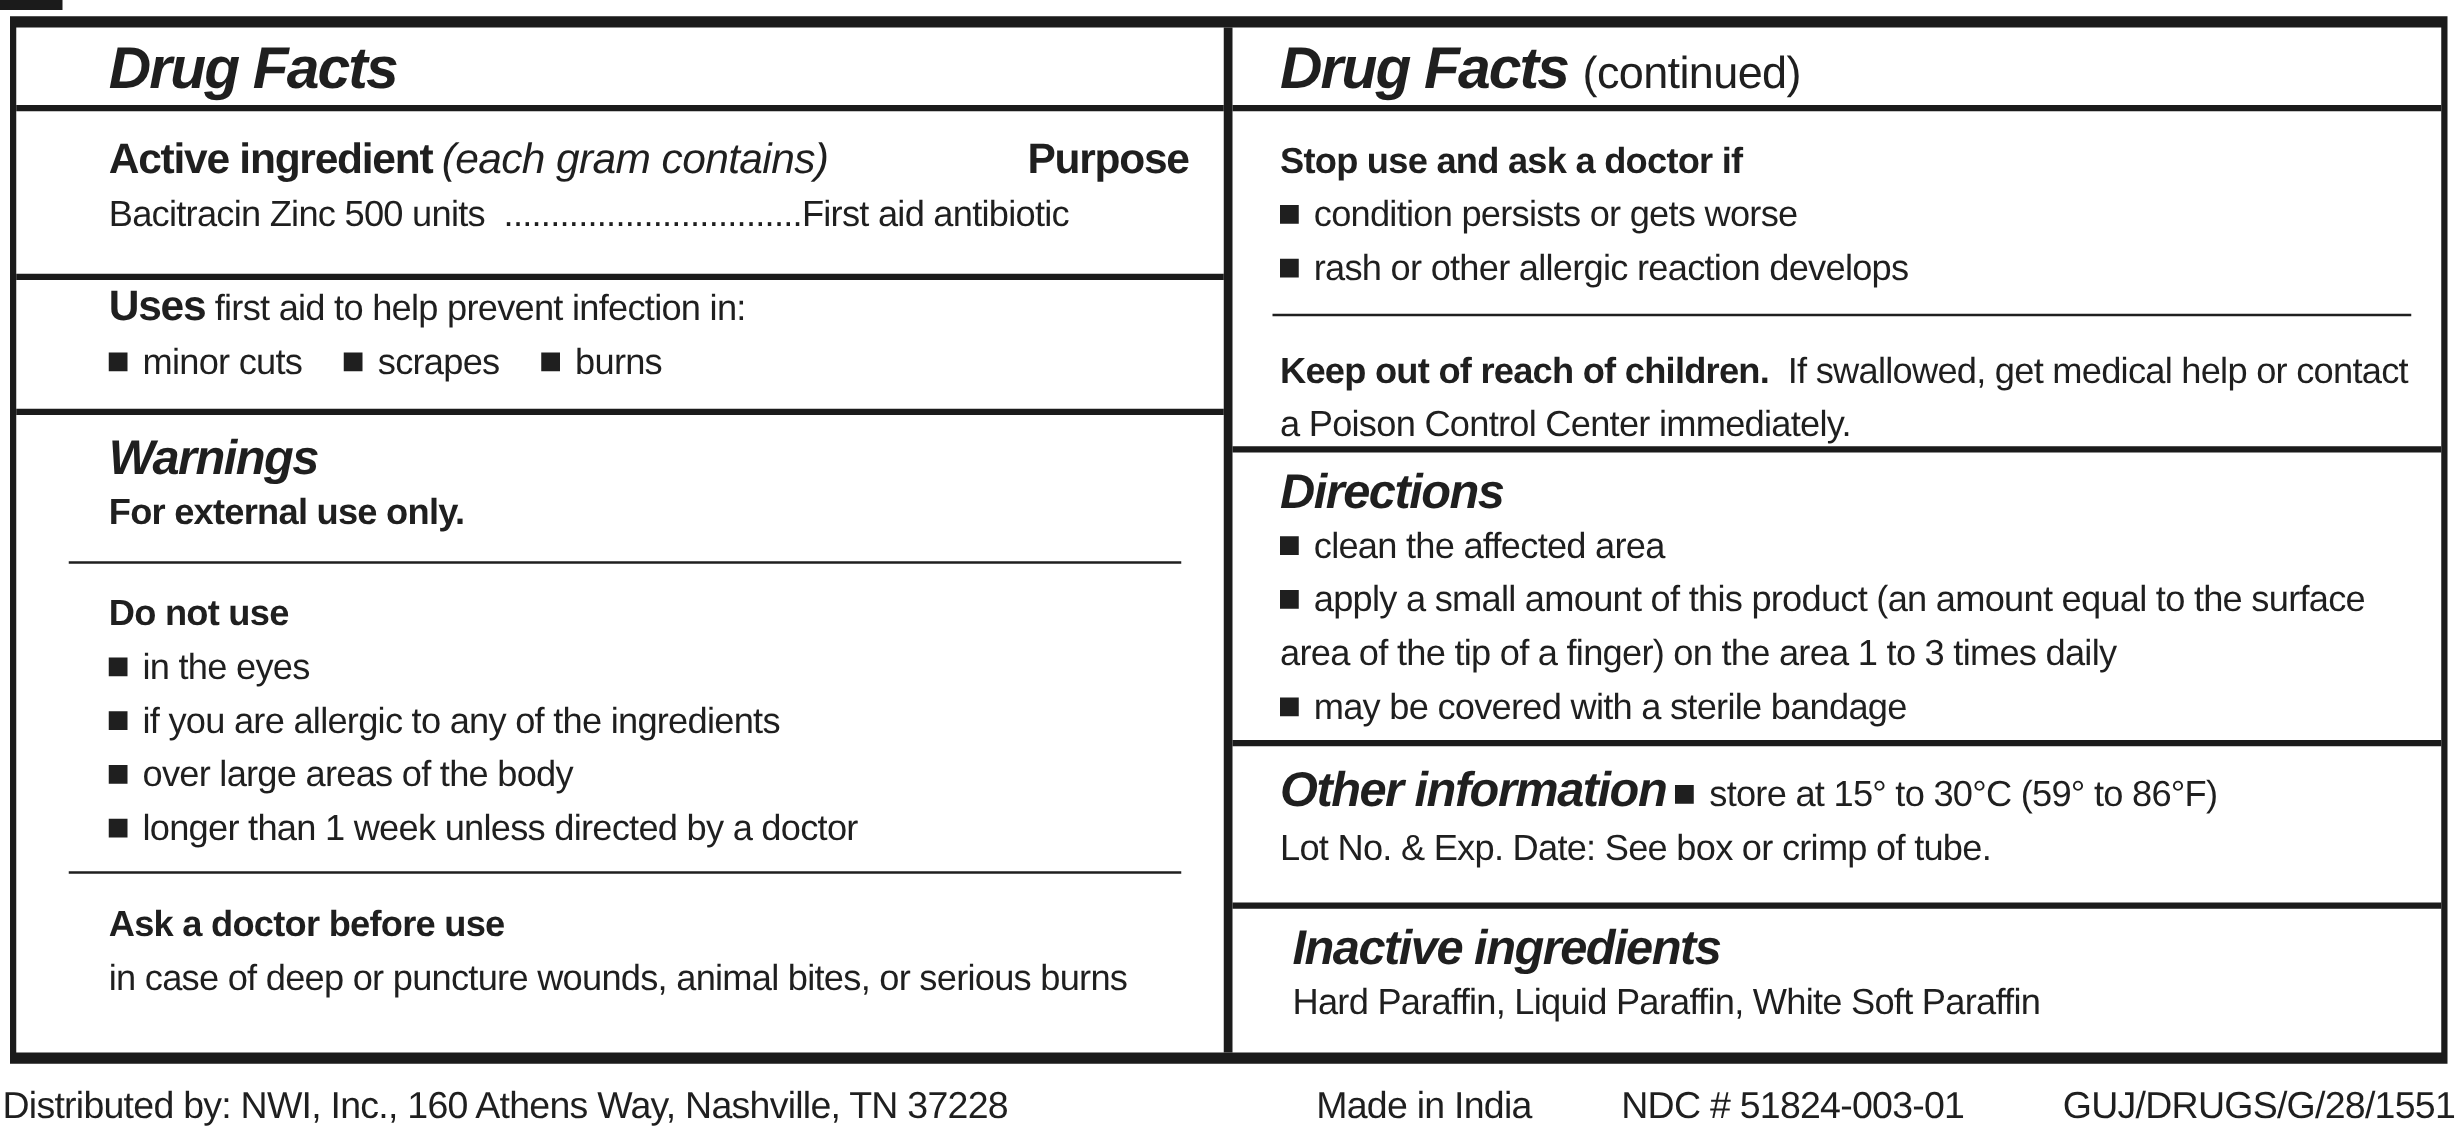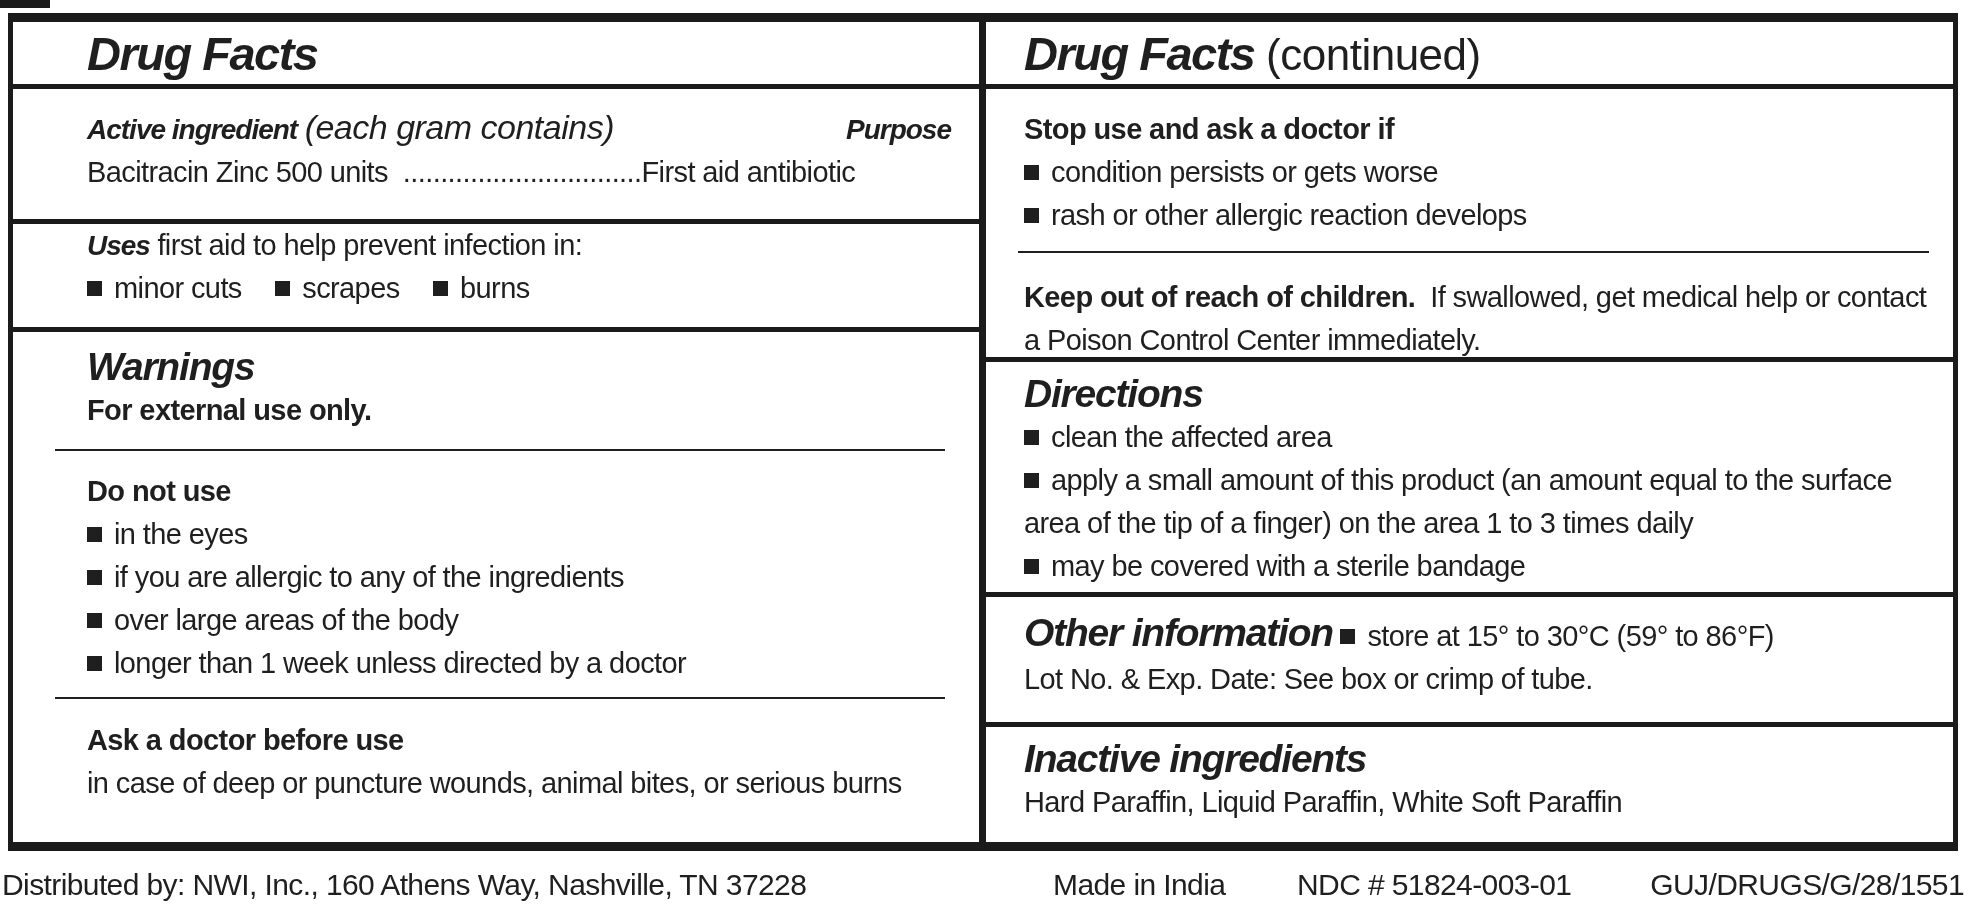--- a/index.html
+++ b/index.html
@@ -39,28 +39,28 @@
 
   
   .body-txt { font-size:29px; line-height:43px; letter-spacing:-0.6px; }
   .bold     { font-weight:bold; }
   .nowrap   { white-space:nowrap; }
 
   .panel-title {
     font-size:47px; font-weight:bold; font-style:italic;
     letter-spacing:-1.5px; line-height:1;
   }
-  .title-note { font-size:44px; font-weight:normal; font-style:normal; letter-spacing:-0.5px; }
+  .title-note { font-size:36px; font-weight:normal; font-style:normal; letter-spacing:-0.5px; }
   .sec-title { height:62px; display:flex; align-items:center; flex:none; }
 
   .sec-heading {
     font-size:39px; font-weight:bold; font-style:italic;
     letter-spacing:-1.2px; line-height:1.1;
   }
-  .inline-heading { font-size:28px; font-weight:bold; font-style:italic; letter-spacing:-1px; }
+  .inline-heading { font-size:34px; font-weight:bold; letter-spacing:-1px; }
   .inline-note    { font-size:34px; font-style:italic; letter-spacing:-0.5px; }
 
   .sq {
     display:inline-block; width:15px; height:15px;
     background:#1f1f1f; margin-right:12px;
     position:relative; top:-2px;
   }
   .use-item { margin-right:26px; }
 
   .hairline { height:2px; background:#1f1f1f; flex:none; }
@@ -73,21 +73,21 @@
   .sec-uses     { height:103px; flex:none; }
   .sec-warnings { flex:1; padding-top:14px;border-radius:24px; }
   .warn-hr1 { margin-top:17px; margin-bottom:19px; }
   .warn-hr2 { margin-top:12px; margin-bottom:20px; }
 
   
   .sec-stop       { height:268px; padding-top:19px; flex:none;border-radius:30px; }
   .stop-hr        { margin-top:14px; margin-bottom:23px; }
   .sec-directions { height:230px; padding-top:11px; flex:none; }
   .sec-other      { height:125px; padding-top:15px; flex:none; }
-  .sec-inactive   { flex:1; padding-top:11px; }
+  .sec-inactive   { flex:1; padding-top:11px;margin-left:10px; }
 
   .footer {
     position:absolute; left:0; right:0; top:862px; height:45px;
     font-size:30px; letter-spacing:-0.6px; line-height:45px;
   }
   .footer-distributor { position:absolute; left:2px; }
   .footer-made   { position:absolute; left:1053px; }
   .footer-ndc    { position:absolute; left:1297px;text-align:center; }
   .footer-lic    { position:absolute; right:4px; }
 </style>

